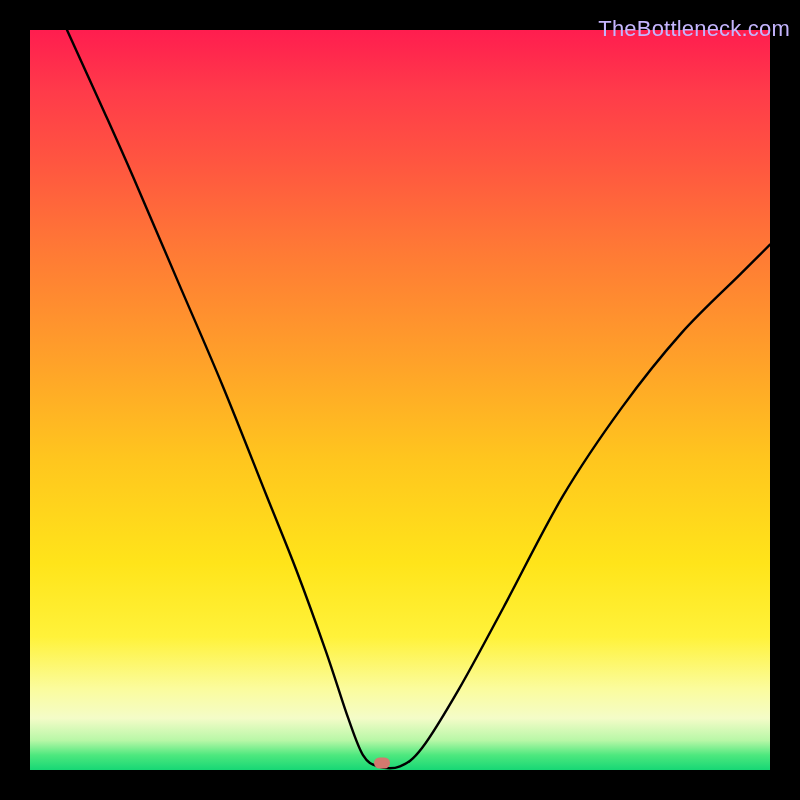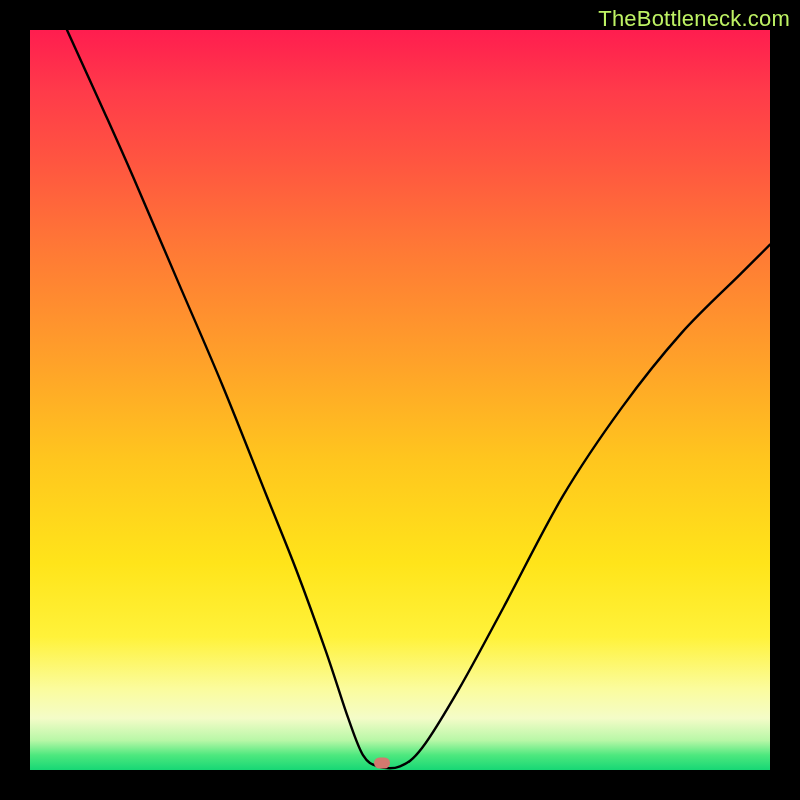--- a/index.html
+++ b/index.html
@@ -51,23 +51,23 @@
   }
   .curve-svg {
     position: absolute;
     left: 0;
     top: 0;
     width: 740px;
     height: 740px;
   }
   .watermark {
     position: absolute;
-    top: 6px;
+    top: 16px;
     right: 10px;
-    color: #bef264;
+    color: #c4b5fd;
     font-size: 22px;
     font-weight: 500;
     letter-spacing: 0.2px;
   }
 </style>
 </head>
 <body>
 
 <div class="stage">
 

